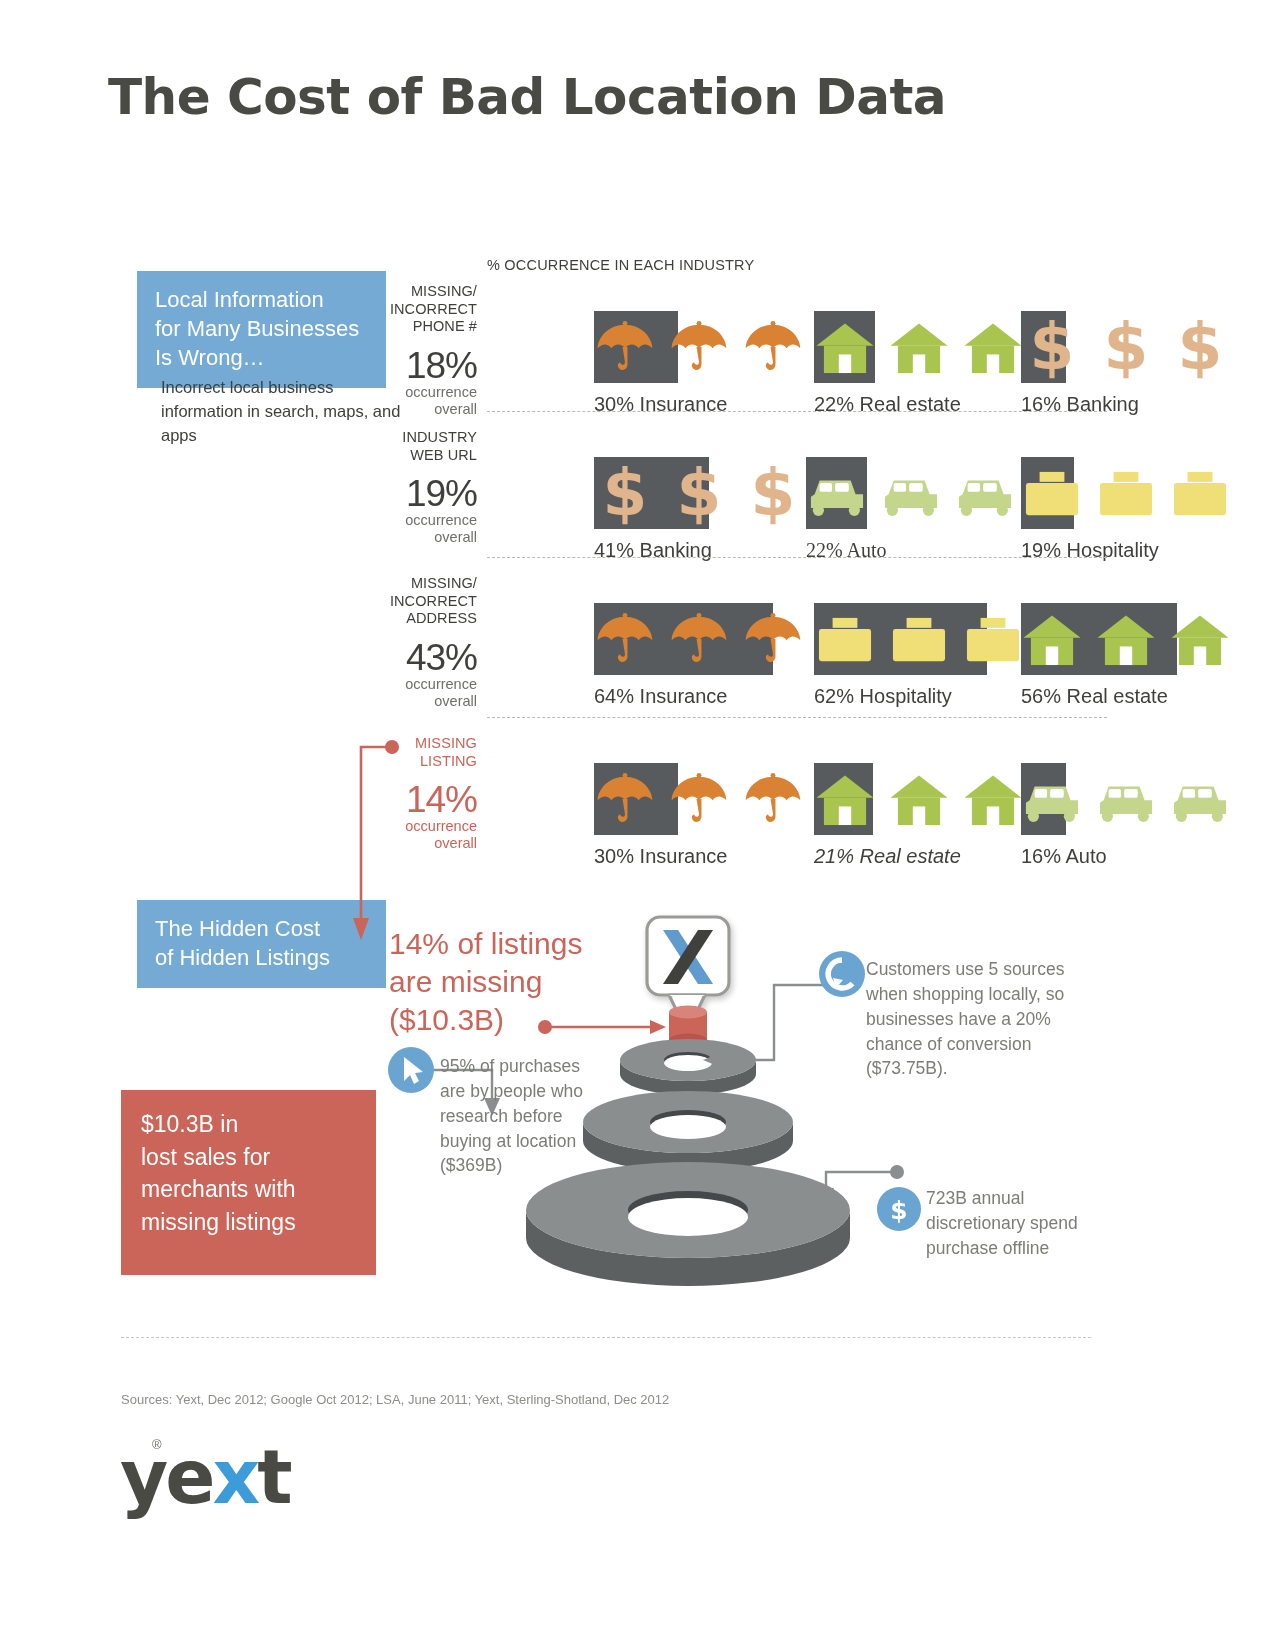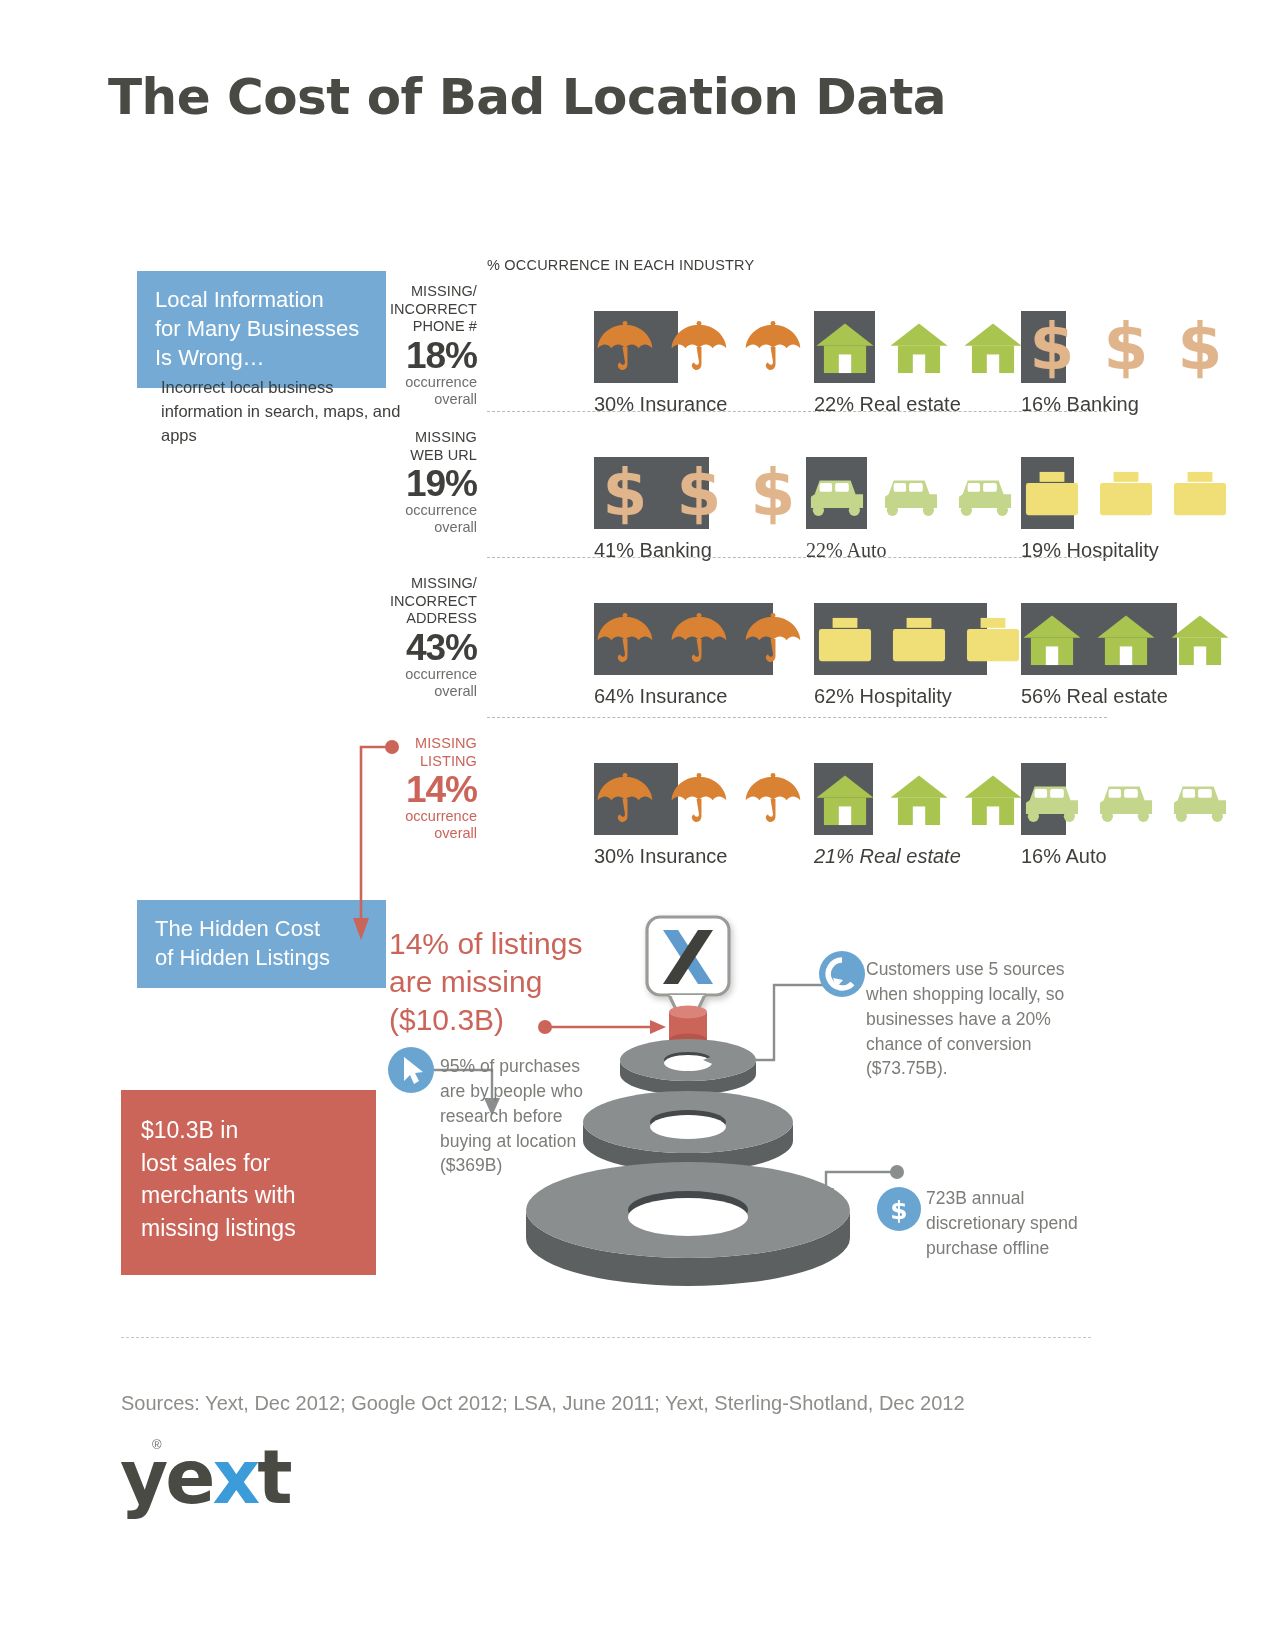--- a/index.html
+++ b/index.html
@@ -12,30 +12,30 @@
   #title{left:108px;top:68px;width:1000px;font-size:50px;font-weight:bold;
          letter-spacing:-0.5px;color:#4a4a45;font-family:"DejaVu Sans",sans-serif;}
 
   
   .bluebox{background:#75aad4;color:#fff;padding:14px 18px 16px 18px;
            font-size:22px;line-height:1.32;box-sizing:border-box;margin-left:16px;}
   #box-local{left:121px;top:271px;width:249px;}
   #box-hidden{left:121px;top:900px;width:249px;}
   #note-local{left:121px;top:376px;width:250px;font-size:16.5px;line-height:1.45;color:#3f3f3c;margin-left:40px;}
   #box-lost{left:121px;top:1090px;width:255px;height:185px;background:#cb6459;color:#fff;
-            padding:24px 20px;box-sizing:border-box;font-size:23px;line-height:1.42;}
+            padding:18px 20px;box-sizing:border-box;font-size:23px;line-height:1.42;}
 
   
   #matrix-head{left:487px;top:257px;font-size:14.5px;letter-spacing:0.2px;color:#3f3f3c;}
 
   
   .row{position:absolute;left:380px;width:740px;}
   .rowlabel{position:absolute;left:0;top:0;width:97px;text-align:right;}
   .rowlabel .cap{font-size:14.5px;line-height:1.22;letter-spacing:0.1px;display:block;}
-  .rowlabel .pct{font-size:37px;line-height:1.0;display:block;margin-top:1px;letter-spacing:-1px;font-weight:bold;}
+  .rowlabel .pct{font-size:37px;line-height:1.0;display:block;margin-top:11px;letter-spacing:-1px;}
   .rowlabel .sub{font-size:14.5px;line-height:1.18;display:block;color:#6e6e6a;}
   .red .cap,.red .pct,.red .sub{color:#cb6459;}
 
   .cells{position:absolute;left:107px;top:28px;width:640px;height:110px;}
   .cell{position:absolute;top:0;}
   .icons{position:relative;height:78px;}
   .ic{position:absolute;top:0;}
   .overlay{position:absolute;top:0;left:0;background:#585b5d;}
   .celllabel{position:absolute;top:82px;left:0;font-size:20px;white-space:nowrap;color:#3f3f3c;text-align:center;}
 
@@ -50,21 +50,21 @@
 
   
   .callout{position:absolute;font-size:17.5px;line-height:1.42;color:#7c7c78;}
   #co-customers{left:866px;top:957px;width:215px;}
   #co-purchases{left:440px;top:1054px;width:160px;}
   #co-offline{left:926px;top:1186px;width:175px;}
 
   
   #foot-dotted{position:absolute;left:121px;top:1337px;width:970px;height:0;
                border-top:1.5px dashed #c6c6c2;}
-  #sources{left:121px;top:1392px;font-size:20px;color:#8d8d89;}
+  #sources{left:121px;top:1392px;font-size:13px;color:#8d8d89;}
   #logo{left:120px;top:1440px;}
   .logotext{font-family:"DejaVu Sans",sans-serif;font-size:74px;font-weight:bold;
             letter-spacing:-3px;line-height:1;}
   .lg-dark{color:#4a4a45;}
   .lg-blue{color:#3c9bd9;}
   #reg{position:absolute;left:152px;top:1437px;font-size:13px;color:#6e6e6a;}
 </style>
 </head>
 <body>
 
@@ -151,21 +151,21 @@
                 <text x="50" y="86" text-anchor="middle" font-family="DejaVu Sans, sans-serif" font-size="104" font-weight="bold" fill="#e0b58c">$</text>
               </svg></div>
           </div>
           <div class="celllabel">16% Banking</div>
         </div>
       </div>
     </div>
     <div class="dotted" style="top: 411px;"></div>
     <div class="row" style="top: 429px;">
       <div class="rowlabel">
-        <span class="cap">MISSING
+        <span class="cap">INDUSTRY
 WEB URL</span>
         <span class="pct">19%</span>
         <span class="sub">occurrence</span>
         <span class="sub">overall</span>
       </div>
       <div class="cells">
         <div class="cell" style="left: 107px;">
           <div class="icons" style="width: 210px;">
             <div class="overlay" style="width: 115px; height: 72px;"></div>
             <div class="ic" style="left: 0px; width: 62px;"><svg width="62" height="72" viewBox="0 0 100 100">

